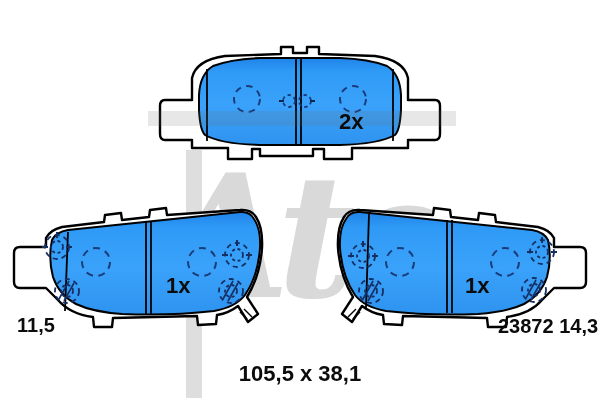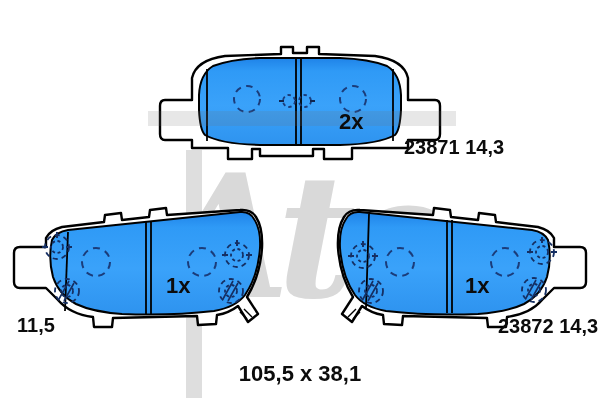--- a/index.html
+++ b/index.html
@@ -146,20 +146,19 @@
         <circle cx="534" cy="290" r="12" stroke-dasharray="5 4"></circle>
           <circle cx="534" cy="290" r="6" stroke-dasharray="3 2.6"></circle>
         <path d="M526,298 L536,280 M531,300 L541,282" stroke-width="1.6"></path>
       </g>
     </g>
   </svg>
 
   <div class="wm-hband"></div>
 
   <div class="lbl qty qty-top">2x</div>
-  <div class="lbl part part-top">23871 14,3</div>
   <div class="lbl qty qty-left">1x</div>
   <div class="lbl part part-left">11,5</div>
   <div class="lbl qty qty-right">1x</div>
   <div class="lbl part part-right">23872 14,3</div>
   <div class="lbl dims">105,5 x 38,1</div>
 
 </div>
 
 </body></html>

